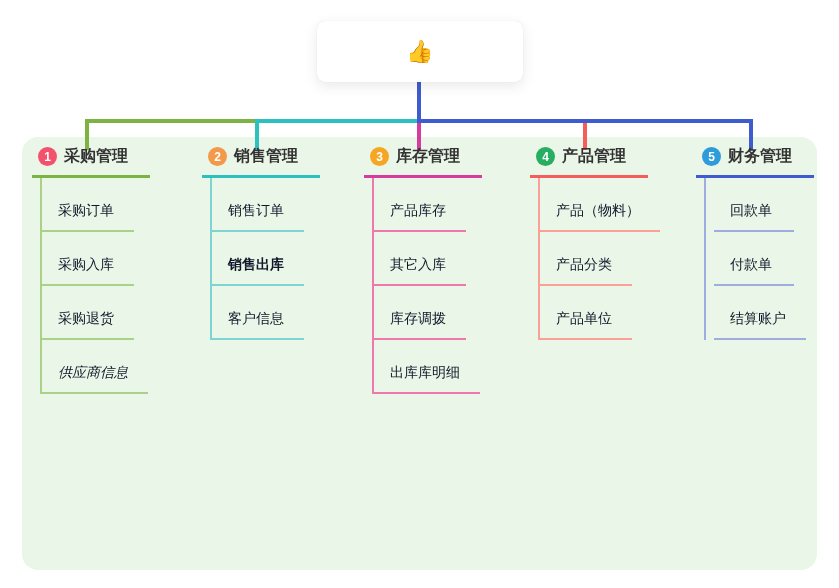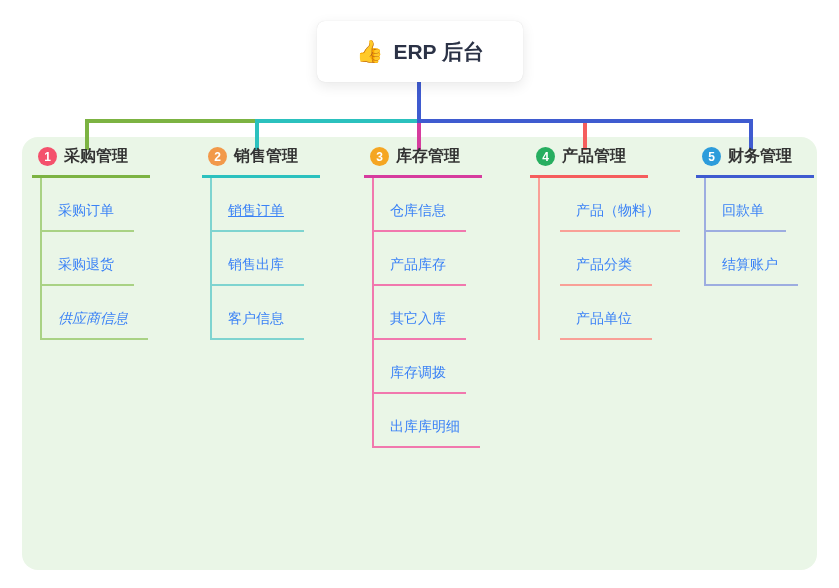--- a/index.html
+++ b/index.html
@@ -28,122 +28,124 @@
   }
   .badge{
     width:19px;height:19px;border-radius:50%;flex:none;
     display:flex;align-items:center;justify-content:center;
     color:#ffffff;font-size:12px;font-weight:700;line-height:1;
   }
   .children{margin-left:8px;border-left:2px solid;}
   .child{height:54px;display:flex;align-items:flex-end;}
   .child-label{
     box-sizing:border-box;white-space:nowrap;min-width:80px;
-    font-size:14px;color:#3b82f6;padding:0 20px 10px 16px;border-bottom:2px solid;
+    font-size:14px;color:#0f172a;padding:0 20px 10px 16px;border-bottom:2px solid;
   }
 </style>
 </head>
 <body>
 
 <div class="canvas">
   <div class="board" style="background: rgb(234, 246, 231);"></div>
   <svg class="connectors" width="839" height="588" id="connector-svg">
       <path d="M419,82 L419,121 L87,121 L87,150" fill="none" stroke="#7CB342" stroke-width="4"></path>
       <path d="M419,82 L419,121 L257,121 L257,150" fill="none" stroke="#2BC1BE" stroke-width="4"></path>
       <path d="M419,82 L419,121 L419,121 L419,150" fill="none" stroke="#D63C9E" stroke-width="4"></path>
       <path d="M419,82 L419,121 L585,121 L585,150" fill="none" stroke="#F55D5D" stroke-width="4"></path>
       <path d="M419,82 L419,121 L751,121 L751,150" fill="none" stroke="#3F5BD0" stroke-width="4"></path>
     </svg>
   <div class="root-card">
     <span class="emoji">👍</span>
-    <span>ERP 后台</span>
   </div>
   <div id="branches">
       <div class="branch" style="left: 32px;">
         <div class="branch-title" style="border-bottom-color: rgb(124, 179, 66);">
           <span class="badge" style="background: rgb(244, 81, 108);">1</span>
           <span>采购管理</span>
         </div>
         <div class="children" style="border-left-color: rgb(169, 210, 132);">
           <div class="child">
             <div class="child-label" style="border-bottom-color: rgb(169, 210, 132);">采购订单</div>
+          </div>
+          <div class="child">
+            <div class="child-label" style="border-bottom-color: rgb(169, 210, 132);">采购入库</div>
           </div>
           <div class="child">
             <div class="child-label" style="border-bottom-color: rgb(169, 210, 132);">采购退货</div>
           </div>
           <div class="child">
             <div class="child-label" style="border-bottom-color: rgb(169, 210, 132); font-style: italic;">供应商信息</div>
           </div>
         </div>
       </div>
       <div class="branch" style="left: 202px;">
         <div class="branch-title" style="border-bottom-color: rgb(43, 193, 190);">
           <span class="badge" style="background: rgb(242, 153, 74);">2</span>
           <span>销售管理</span>
         </div>
         <div class="children" style="border-left-color: rgb(126, 212, 208);">
           <div class="child">
-            <div class="child-label" style="border-bottom-color: rgb(126, 212, 208); text-decoration: underline;">销售订单</div>
+            <div class="child-label" style="border-bottom-color: rgb(126, 212, 208);">销售订单</div>
           </div>
           <div class="child">
-            <div class="child-label" style="border-bottom-color: rgb(126, 212, 208);">销售出库</div>
+            <div class="child-label" style="border-bottom-color: rgb(126, 212, 208); font-weight: bold;">销售出库</div>
           </div>
           <div class="child">
             <div class="child-label" style="border-bottom-color: rgb(126, 212, 208); margin-top: 45px;">客户信息</div>
           </div>
         </div>
       </div>
       <div class="branch" style="left: 364px;">
         <div class="branch-title" style="border-bottom-color: rgb(214, 60, 158);">
           <span class="badge" style="background: rgb(245, 166, 35);">3</span>
           <span>库存管理</span>
         </div>
         <div class="children" style="border-left-color: rgb(241, 120, 174);">
-          <div class="child">
-            <div class="child-label" style="border-bottom-color: rgb(241, 120, 174);">仓库信息</div>
-          </div>
           <div class="child">
             <div class="child-label" style="border-bottom-color: rgb(241, 120, 174);">产品库存</div>
           </div>
           <div class="child">
             <div class="child-label" style="border-bottom-color: rgb(241, 120, 174);">其它入库</div>
           </div>
           <div class="child">
             <div class="child-label" style="border-bottom-color: rgb(241, 120, 174); text-align: right;">库存调拨</div>
           </div>
           <div class="child">
             <div class="child-label" style="border-bottom-color: rgb(241, 120, 174);">出库库明细</div>
           </div>
         </div>
       </div>
       <div class="branch" style="left: 530px;">
         <div class="branch-title" style="border-bottom-color: rgb(245, 93, 93);">
           <span class="badge" style="background: rgb(39, 174, 96);">4</span>
           <span>产品管理</span>
         </div>
-        <div class="children" style="border-left-color: rgb(249, 160, 151); padding-left: 20px;">
+        <div class="children" style="border-left-color: rgb(249, 160, 151);">
           <div class="child">
             <div class="child-label" style="border-bottom-color: rgb(249, 160, 151);">产品（物料）</div>
           </div>
           <div class="child">
             <div class="child-label" style="border-bottom-color: rgb(249, 160, 151);">产品分类</div>
           </div>
           <div class="child">
             <div class="child-label" style="border-bottom-color: rgb(249, 160, 151);">产品单位</div>
           </div>
         </div>
       </div>
       <div class="branch" style="left: 696px;">
         <div class="branch-title" style="border-bottom-color: rgb(63, 91, 208);">
           <span class="badge" style="background: rgb(45, 156, 219);">5</span>
           <span>财务管理</span>
         </div>
-        <div class="children" style="border-left-color: rgb(157, 173, 224);">
+        <div class="children" style="border-left-color: rgb(157, 173, 224); padding-left: 8px;">
           <div class="child">
             <div class="child-label" style="border-bottom-color: rgb(157, 173, 224);">回款单</div>
+          </div>
+          <div class="child">
+            <div class="child-label" style="border-bottom-color: rgb(157, 173, 224);">付款单</div>
           </div>
           <div class="child">
             <div class="child-label" style="border-bottom-color: rgb(157, 173, 224);">结算账户</div>
           </div>
         </div>
       </div>
     </div>
 </div>
 
 </body></html>

